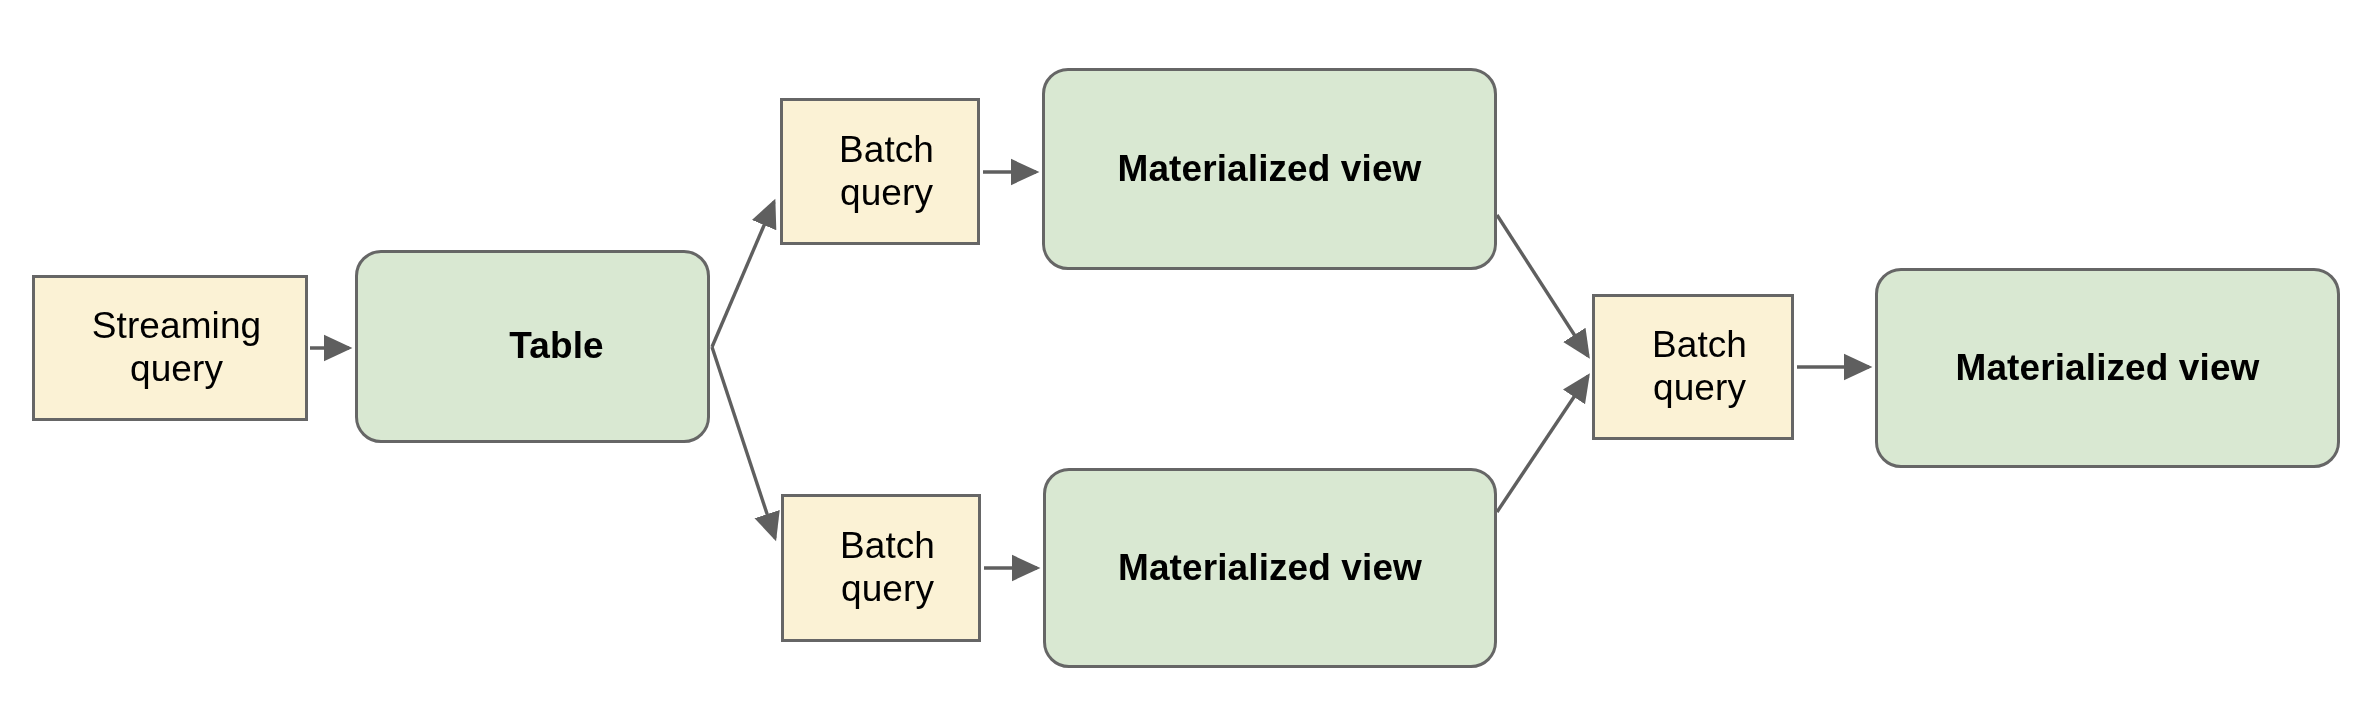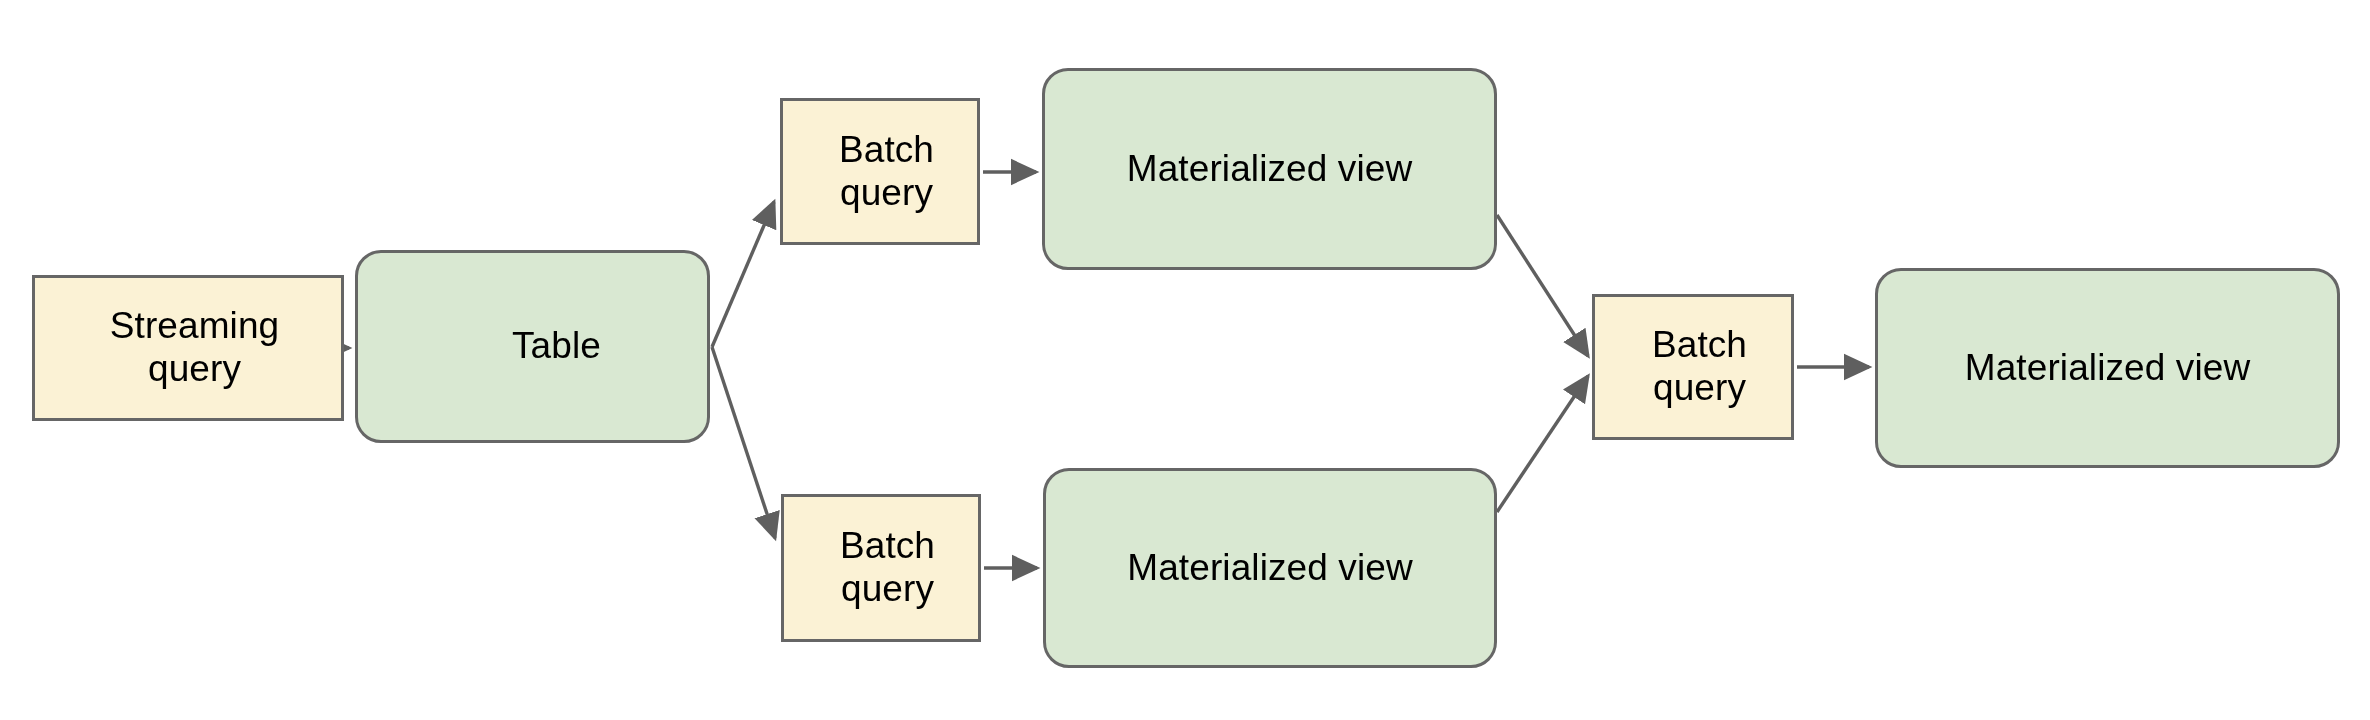--- a/index.html
+++ b/index.html
@@ -4,21 +4,21 @@
 <style>
   html,body{margin:0;padding:0;background:#ffffff;}
   body{width:2370px;height:720px;overflow:hidden;
        font-family:"Liberation Sans",sans-serif;}
   #canvas{position:relative;width:2370px;height:720px;background:#ffffff;}
   svg.edges{position:absolute;left:0;top:0;width:2370px;height:720px;overflow:visible;}
   .node{position:absolute;box-sizing:border-box;display:flex;align-items:center;
         justify-content:center;text-align:center;color:#000000;
         font-size:37px;line-height:1.16;letter-spacing:0.1px;}
   .node.proc{background:#fbf2d5;border:3px solid #666666;border-radius:0;padding-left:13px;}
-  .node.store{background:#d9e8d2;border:3px solid #666666;border-radius:26px;}
+  .node.store{background:#d9e8d2;border:3px solid #666666;border-radius:26px;font-weight:bold;}
   .node span{display:block;white-space:pre-line;}
 </style>
 </head>
 <body>
 
 <div id="canvas">
 
   <svg class="edges" viewBox="0 0 2370 720" xmlns="http://www.w3.org/2000/svg">
     <defs>
       <marker id="ah" markerWidth="9" markerHeight="9" refX="7.4" refY="4.5" orient="auto" markerUnits="strokeWidth">
@@ -31,21 +31,21 @@
       <line x1="712" y1="347" x2="774" y2="202"></line>
       <line x1="712" y1="347" x2="775" y2="538"></line>
       <line x1="983" y1="172" x2="1036" y2="172"></line>
       <line x1="984" y1="568" x2="1037" y2="568"></line>
       <line x1="1497" y1="215" x2="1588" y2="356"></line>
       <line x1="1497" y1="512" x2="1588" y2="376"></line>
       <line x1="1797" y1="367" x2="1869" y2="367"></line>
     </g>
   </svg>
 
-  <div class="node proc" style="left:32px;top:275px;width:312px;height:146px;">
+  <div class="node proc" style="left:32px;top:275px;width:276px;height:146px;">
     <span>Streaming
 query</span>
   </div>
 
   <div class="node store" style="left:355px;top:250px;width:355px;height:193px;padding-left:48px;">
     <span>Table</span>
   </div>
 
   <div class="node proc" style="left:780px;top:98px;width:200px;height:147px;">
     <span>Batch

